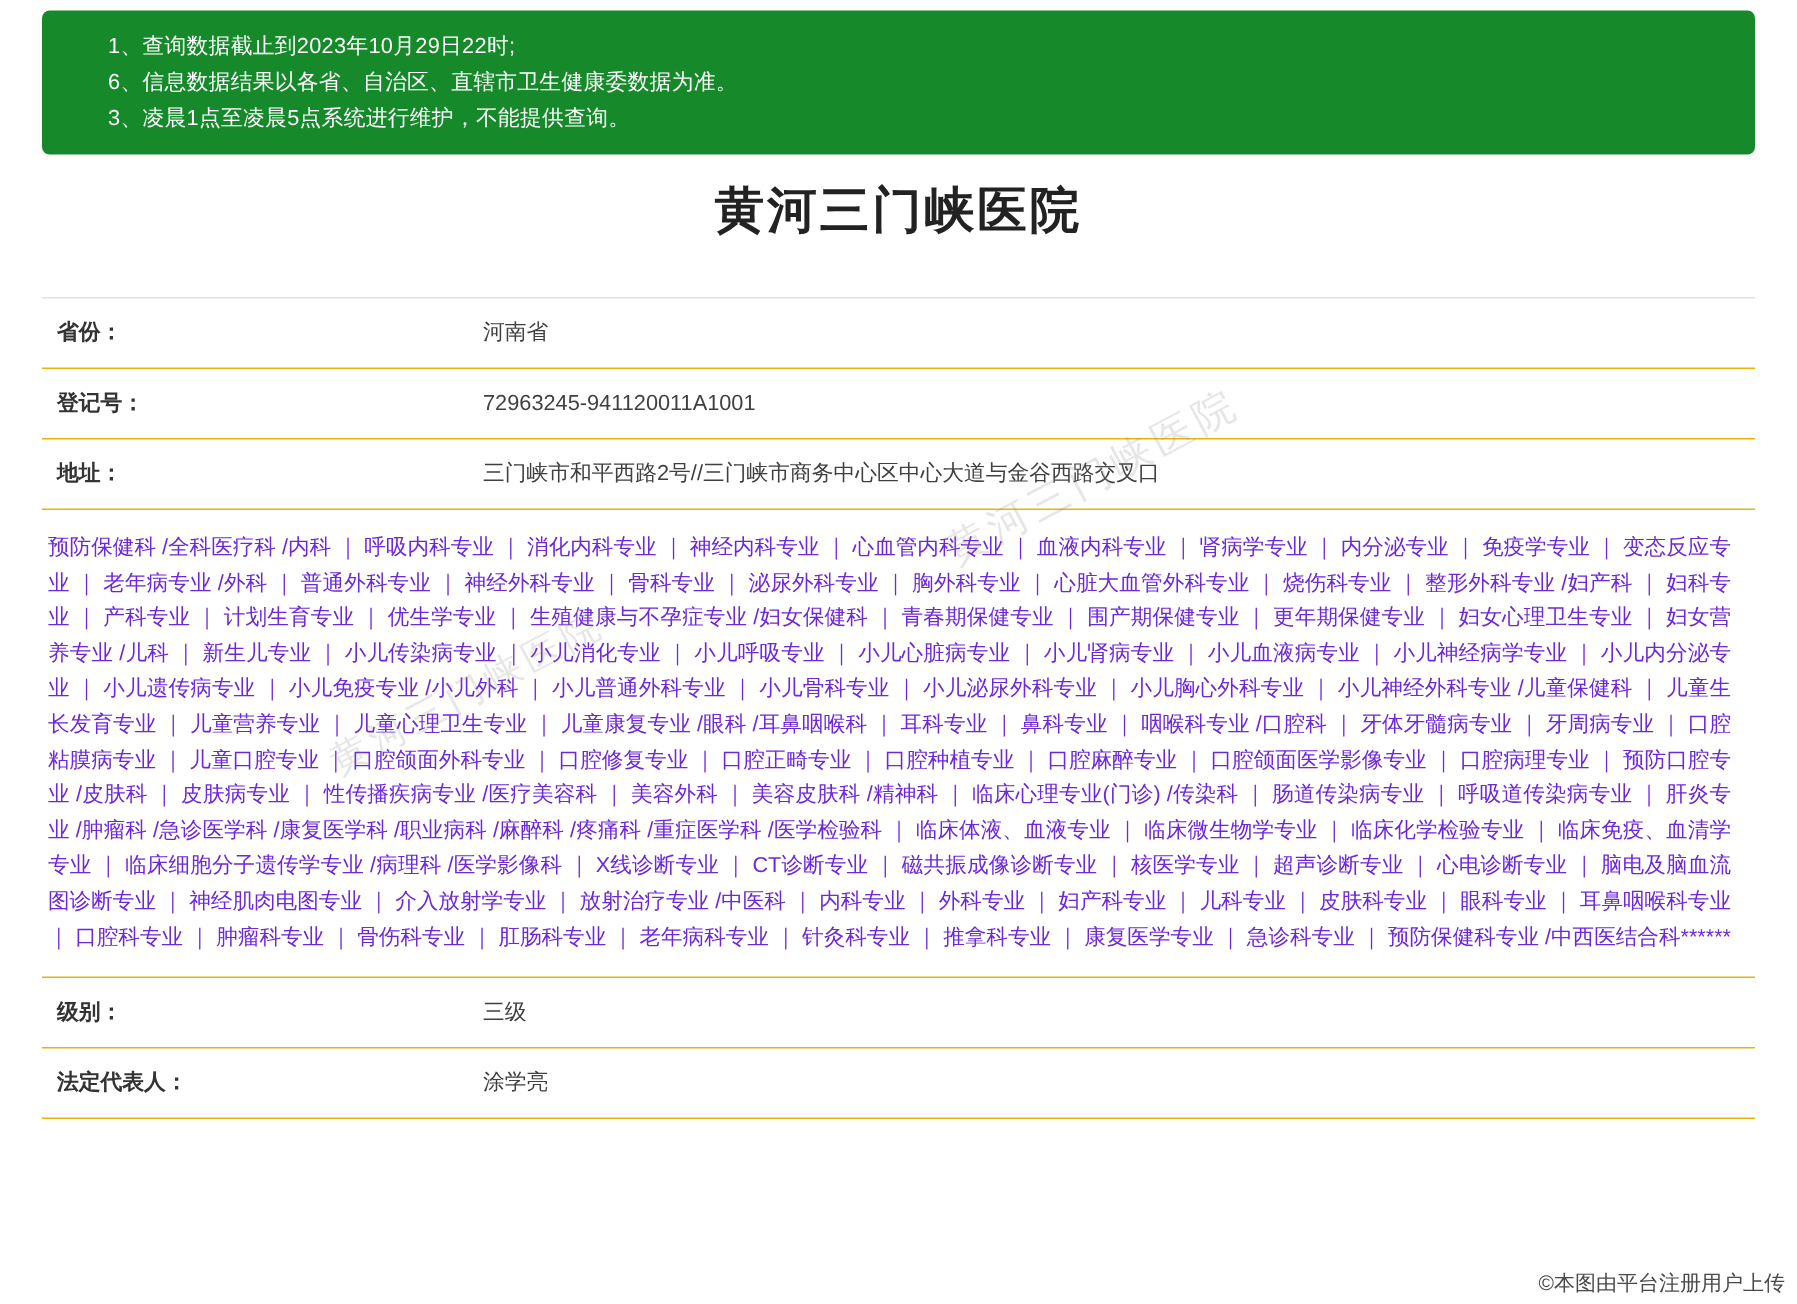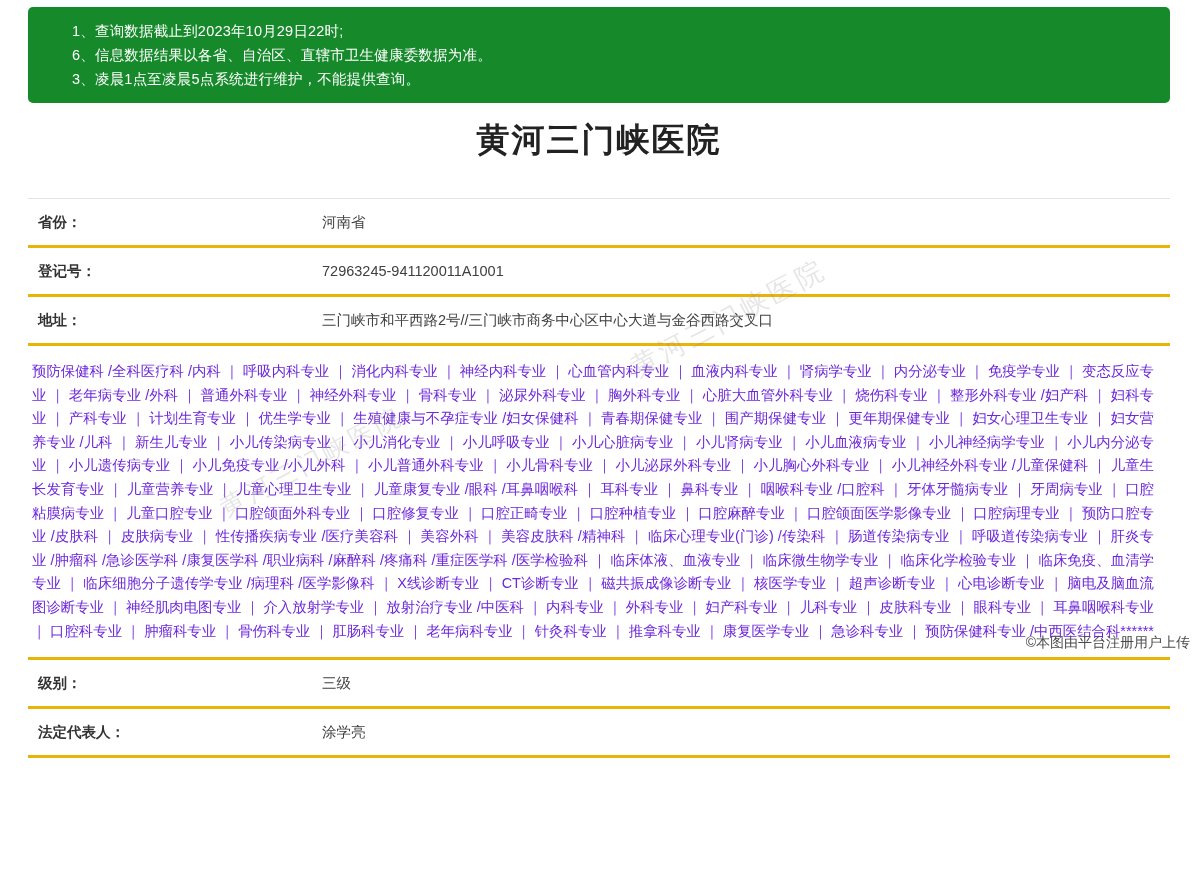--- a/index.html
+++ b/index.html
@@ -10,21 +10,21 @@
   body {
     width: 1198px;
     height: 869px;
     font-family: "Liberation Sans", "DejaVu Sans", sans-serif;
     color: #333333;
     position: relative;
     overflow: hidden;
   }
   .page {
     width: 1198px;
-    height: 656px;
+    height: 869px;
     position: relative;
     box-sizing: border-box;
   }
 
   
   .notice {
     position: absolute;
     left: 28px;
     top: 7px;
     width: 1142px;
@@ -60,21 +60,21 @@
   .table {
     position: absolute;
     left: 28px;
     top: 198px;
     width: 1142px;
     border-top: 1px solid #e3e3e3;
     box-sizing: border-box;
   }
   .row {
     display: flex;
-    border-bottom: 3px solid #eab308;
+    border-bottom: 1px solid #eab308;
     min-height: 42px;
     align-items: stretch;
   }
   .cell-label {
     width: 290px;
     flex: 0 0 290px;
     box-sizing: border-box;
     padding: 13px 10px 13px 10px;
     font-size: 14.5px;
     font-weight: bold;

